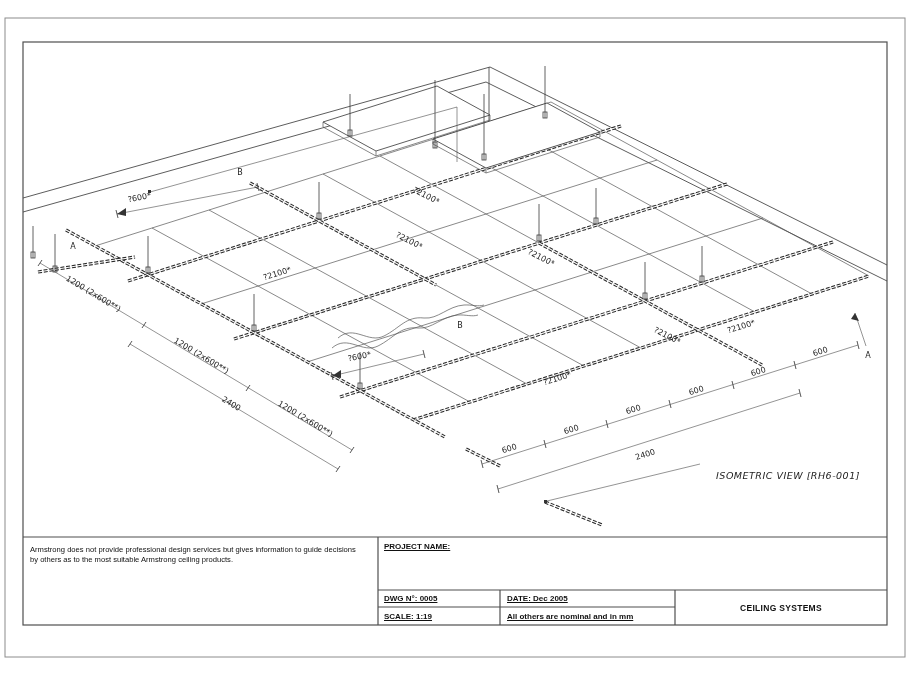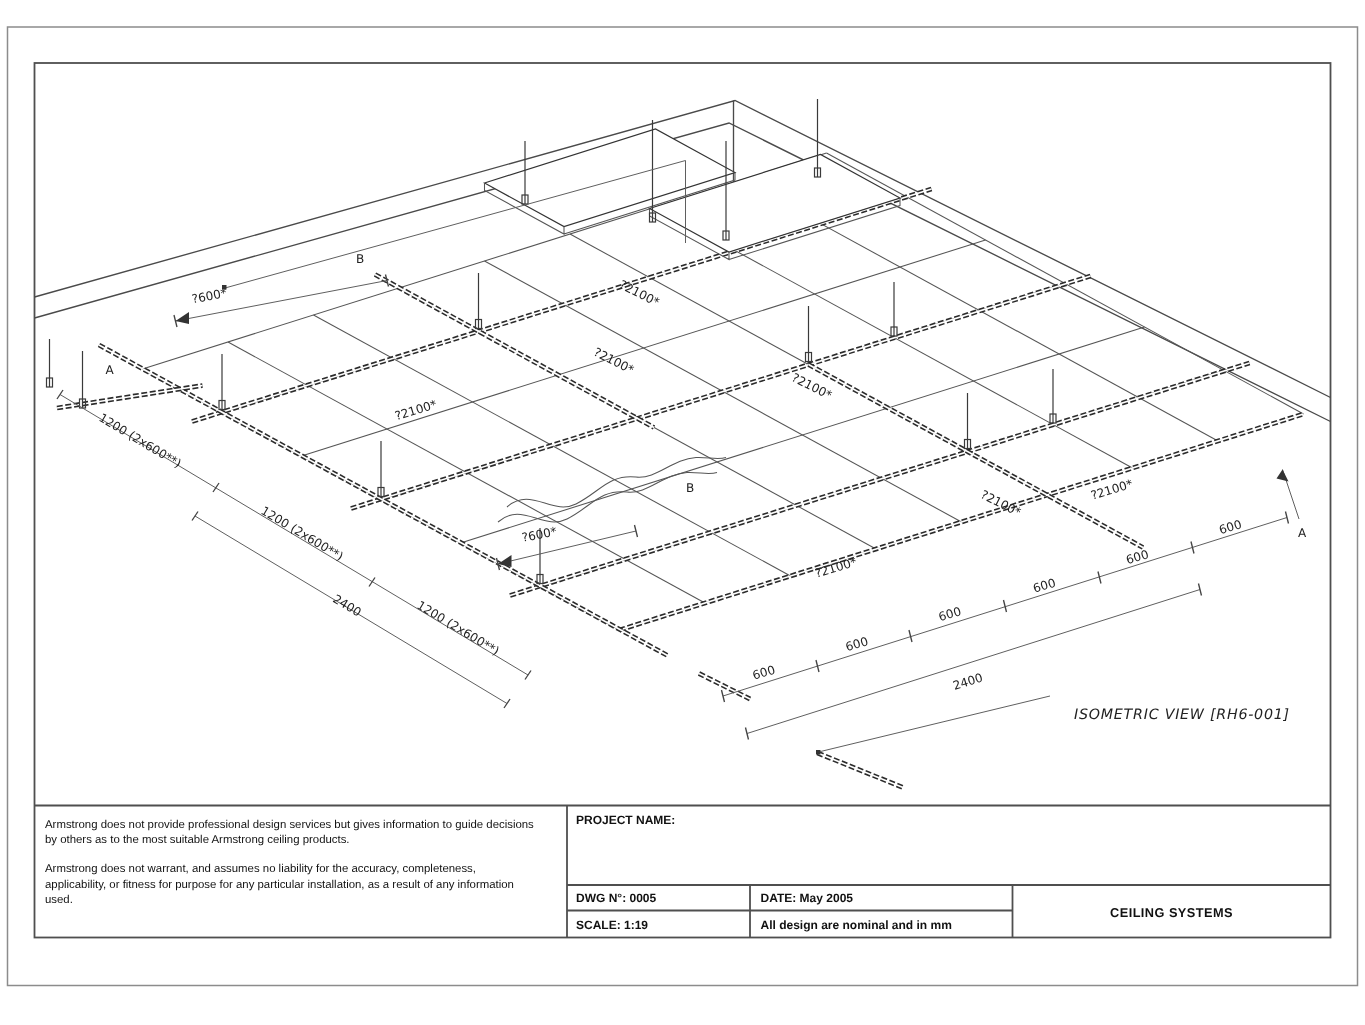--- a/index.html
+++ b/index.html
@@ -18,21 +18,21 @@
   .tile{fill:#ffffff;stroke:#333333;stroke-width:.8;}
   .dimline{fill:none;stroke:#5a5a5a;stroke-width:.65;}
   .tick{stroke:#444444;stroke-width:.9;}
   .arrow{fill:#333333;stroke:none;}
   .dim{font:8px "DejaVu Sans",sans-serif;fill:#222;text-anchor:middle;}
   .view-title{font:italic 9.5px "DejaVu Sans",sans-serif;fill:#222;text-anchor:middle;letter-spacing:.5px;}
   
   .tb{position:absolute;color:#111;}
   .tb-disclaimer{left:30px;top:545px;width:344px;font-size:7.6px;line-height:1.34;}
   .tb-disclaimer p{margin:0 16px 9px 0;}
-  .tb-bold{font-weight:700;font-size:8px;}
+  .tb-bold{font-weight:700;font-size:8px;text-decoration:underline;}
   .tb-project{left:384px;top:542px;}
   .tb-dwg{left:384px;top:594px;}
   .tb-date{left:507px;top:594px;}
   .tb-scale{left:384px;top:612px;}
   .tb-units{left:507px;top:612px;}
   .tb-company{left:675px;top:590px;width:212px;height:35px;display:flex;align-items:center;
               justify-content:center;font-weight:700;font-size:8.5px;letter-spacing:.3px;}
 </style>
 </head>
 <body>
@@ -231,22 +231,21 @@
     <line class="border-i" x1="378" y1="537" x2="378" y2="625"></line>
     <line class="border-i" x1="378" y1="590" x2="887" y2="590"></line>
     <line class="border-i" x1="378" y1="607" x2="675" y2="607"></line>
     <line class="border-i" x1="500" y1="590" x2="500" y2="625"></line>
     <line class="border-i" x1="675" y1="590" x2="675" y2="625"></line>
   </g>
 </svg>
 
 <div class="tb tb-disclaimer">
   <p>Armstrong does not provide professional design services but gives information to guide decisions by others as to the most suitable Armstrong ceiling products.</p>
-  <p>Armstrong does not warrant, and assumes no liability for the accuracy, completeness, applicability, or fitness for purpose for any particular installation, as a result of any information used.</p>
 </div>
 <div class="tb tb-bold tb-project">PROJECT NAME:</div>
 <div class="tb tb-bold tb-dwg">DWG N°: 0005</div>
-<div class="tb tb-bold tb-date">DATE: May 2005</div>
+<div class="tb tb-bold tb-date">DATE: Dec 2005</div>
 <div class="tb tb-bold tb-scale">SCALE: 1:19</div>
-<div class="tb tb-bold tb-units">All design are nominal and in mm</div>
+<div class="tb tb-bold tb-units">All others are nominal and in mm</div>
 <div class="tb tb-company">CEILING SYSTEMS</div>
 
 </div>
 
 </body></html>

